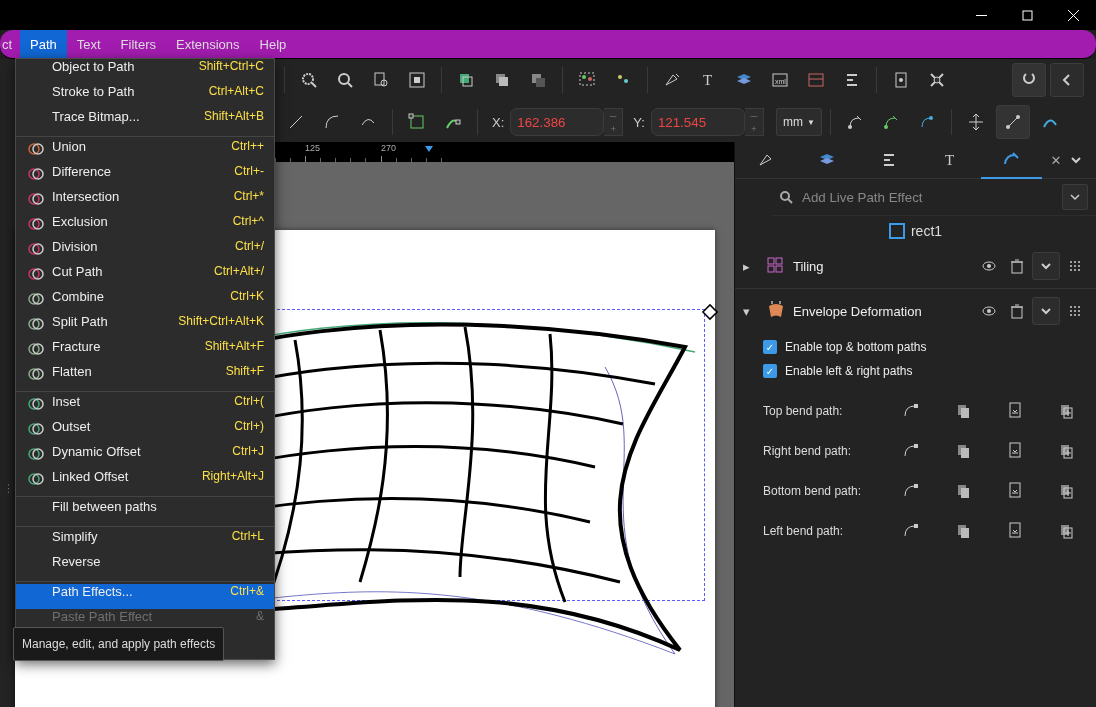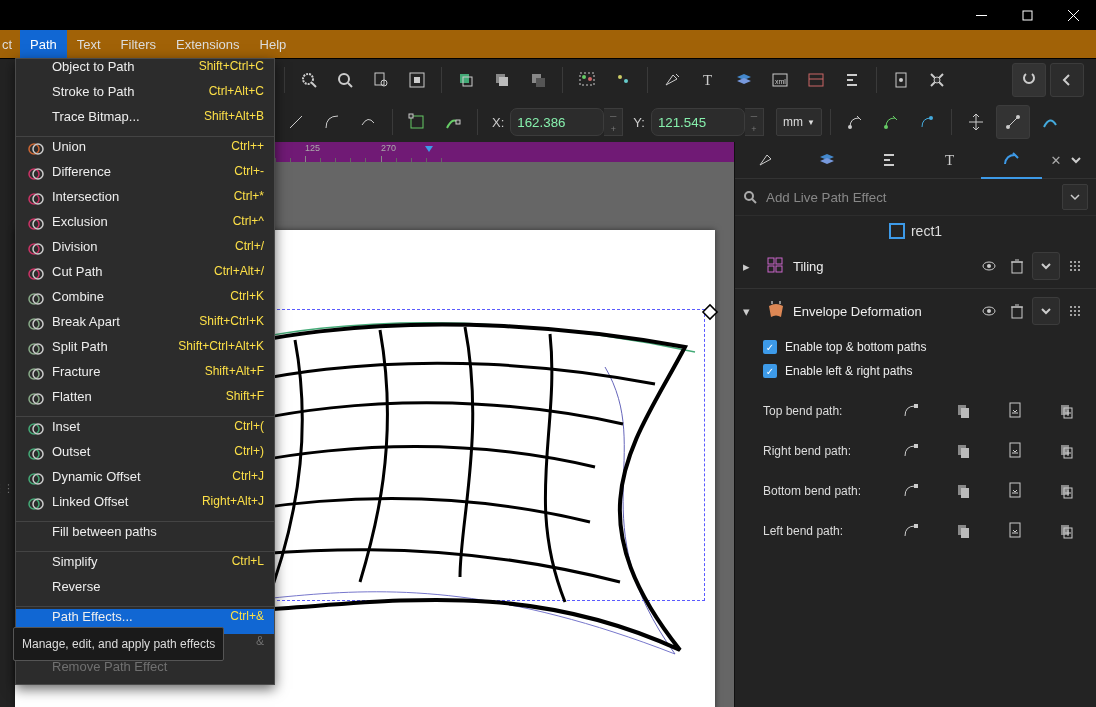--- a/index.html
+++ b/index.html
@@ -1,33 +1,33 @@
 <!DOCTYPE html>
 <html><head>
 <meta charset="utf-8">
 <style>
   html,body{margin:0;padding:0;width:1096px;height:707px;background:#1e1e1e;font-family:"Segoe UI",Arial,sans-serif;font-size:13px;color:#eaeaea;overflow:hidden;}
   
   .titlebar{height:30px;background:#000;display:flex;justify-content:flex-end;align-items:center;}
   .titlebar .btn{width:46px;height:30px;display:flex;align-items:center;justify-content:center;color:#fff;}
   .titlebar .btn svg{width:11px;height:11px;}
   
-  .menubar{height:28px;background:#a16207;border-bottom:1px solid #000;display:flex;align-items:stretch;font-size:13px;}
+  .menubar{height:28px;background:#a21caf;border-bottom:1px solid #000;display:flex;align-items:stretch;font-size:13px;border-radius:13px;}
   .menubar .m{padding:0 10px;display:flex;align-items:center;color:#ddd;}
   .menubar .m.active{background:#1167d3;color:#fff;}
   .menubar .m.cut{color:#ddd;width:16px;padding:0 2px;}
   
   .toolbar{height:42px;background:#232323;display:flex;align-items:center;gap:4px;padding-left:280px;}
   .toolbar2{height:42px;background:#232323;display:flex;align-items:center;gap:4px;padding-left:280px;border-bottom:1px solid #2d2d2d;}
   .tBtn{width:32px;height:32px;display:flex;align-items:center;justify-content:center;color:#cfcfcf;border-radius:3px;}
   .tBtn.sq{border:1px solid #3c3c3c;background:#2c2c2c;}
   .sep{width:1px;height:26px;background:#3a3a3a;margin:0 4px;}
   .coordBox{display:flex;align-items:center;height:28px;}
   .coordBox .lab{color:#ccc;margin:0 6px;}
-  .coordBox input{width:80px;height:26px;background:#2c2c2c;border:1px solid #3c3c3c;color:#86efac;padding:0 6px;border-radius:7px;}
+  .coordBox input{width:80px;height:26px;background:#2c2c2c;border:1px solid #3c3c3c;color:#ef4444;padding:0 6px;border-radius:7px;}
   .spin{width:18px;height:26px;display:flex;flex-direction:column;border:1px solid #3c3c3c;border-left:none;background:#2c2c2c;}
   .spin div{flex:1;display:flex;align-items:center;justify-content:center;color:#777;font-size:9px;}
   .unit{width:44px;height:26px;background:#2c2c2c;border:1px solid #3c3c3c;color:#ddd;display:flex;align-items:center;justify-content:center;gap:4px;border-radius:2px;margin-left:8px;font-size:12px;}
   
   .main{position:absolute;top:142px;bottom:0;left:0;right:0;display:flex;}
   .leftStrip{width:15px;background:#232323;}
   
   .dropdown{position:absolute;left:15px;top:58px;width:258px;background:#2c2c2c;border:1px solid #4a4a4a;box-shadow:0 4px 12px rgba(0,0,0,.6);z-index:50;}
   .dropdown .row{height:25px;display:flex;align-items:flex-start;padding:0 10px;}
   .dropdown .row.sel{background:#1167d3;}
@@ -35,34 +35,34 @@
   .dropdown .ico{width:20px;height:20px;margin-right:6px;display:flex;align-items:center;justify-content:center;}
   .dropdown .lab{flex:1;color:#eee;}
   .dropdown .row.dis .lab{color:#707070;}
   .dropdown .acc{color:#fde047;font-size:12px;}
   .dropdown .row.dis .acc{color:#707070;}
   .dropdown hr{border:none;border-top:1px solid #444;margin:2px 0;}
   
   .tooltip{position:absolute;left:13px;top:627px;background:#1a1a1a;border:1px solid #555;padding:9px 8px;color:#ddd;font-size:12px;z-index:60;border-radius:2px;}
   
   .canvasWrap{flex:1;position:relative;background:#666;}
-  .ruler-h{position:absolute;left:0;right:0;top:0;height:20px;background:#701a75;border-bottom:1px solid #444;}
+  .ruler-h{position:absolute;left:0;right:0;top:0;height:20px;background:#000000;border-bottom:1px solid #444;}
   .ruler-h .tick{position:absolute;top:0;font-size:9px;color:#aaa;padding-top:1px;}
   .ruler-h .tick::before{content:"";position:absolute;left:0;top:14px;width:1px;height:6px;background:#888;}
   .guideMark{position:absolute;top:4px;width:0;height:0;border:4px solid transparent;border-top:6px solid #3d9ae8;}
   .canvasBG{position:absolute;left:0;right:0;top:20px;bottom:0;background:#666;}
   .page{position:absolute;left:0px;top:68px;width:700px;height:600px;background:#fff;box-shadow:0 0 6px rgba(0,0,0,.5);}
   .sel-rect{position:absolute;border:1px dashed #5a5aff;}
   
   .rightPanel{width:361px;background:#232323;border-left:1px solid #111;display:flex;flex-direction:column;}
   .rp-tabs{height:36px;display:flex;align-items:center;border-bottom:1px solid #333;}
   .rp-tabs .tab{flex:1;display:flex;align-items:center;justify-content:center;color:#ccc;height:100%;}
   .rp-tabs .tab.active{border-bottom:2px solid #3d9ae8;color:#3d9ae8;}
   .rp-tabs .close{width:28px;color:#aaa;text-align:center;}
-  .rp-search{height:36px;display:flex;align-items:center;padding:0 8px;gap:6px;border-bottom:1px solid #2d2d2d;}
+  .rp-search{height:36px;display:flex;align-items:center;padding:0 8px;gap:6px;border-bottom:1px solid #2d2d2d;margin-left:36px;}
   .rp-search input{flex:1;background:transparent;border:none;color:#aaa;height:26px;}
   .rp-search input::placeholder{color:#888;}
   .rp-search .dd{width:24px;height:24px;border:1px solid #3c3c3c;background:#2c2c2c;display:flex;align-items:center;justify-content:center;color:#ccc;border-radius:2px;}
   .rp-obj{height:30px;display:flex;align-items:center;justify-content:center;gap:6px;color:#ddd;font-size:14px;}
   .rp-obj .sq{width:12px;height:12px;border:2px solid #3d9ae8;}
   .lpe-row{height:40px;display:flex;align-items:center;padding:0 8px;}
   .lpe-row .tw{width:16px;color:#ccc;}
   .lpe-row .ico{width:22px;height:22px;margin:0 6px;display:flex;align-items:center;justify-content:center;}
   .lpe-row .name{flex:1;color:#eee;}
   .lpe-row .act{width:26px;height:26px;display:flex;align-items:center;justify-content:center;color:#ccc;margin-left:2px;border-radius:3px;}
@@ -762,30 +762,20 @@
       <span class="lab">Combine</span>
       <span class="acc">Ctrl+K</span>
     </div>
     <div class="row">
       <span class="ico">
         <svg width="16" height="16">
           <circle cx="6" cy="8" r="5" fill="none" stroke="#8a8" stroke-width="1.5"></circle>
           <circle cx="10" cy="8" r="5" fill="none" stroke="#ccc" stroke-width="1.5"></circle>
         </svg>
       </span>
-      <span class="lab">Break Apart</span>
-      <span class="acc">Shift+Ctrl+K</span>
-    </div>
-    <div class="row">
-      <span class="ico">
-        <svg width="16" height="16">
-          <circle cx="6" cy="8" r="5" fill="none" stroke="#8a8" stroke-width="1.5"></circle>
-          <circle cx="10" cy="8" r="5" fill="none" stroke="#ccc" stroke-width="1.5"></circle>
-        </svg>
-      </span>
       <span class="lab">Split Path</span>
       <span class="acc">Shift+Ctrl+Alt+K</span>
     </div>
     <div class="row">
       <span class="ico">
         <svg width="16" height="16">
           <circle cx="6" cy="8" r="5" fill="none" stroke="#8a8" stroke-width="1.5"></circle>
           <circle cx="10" cy="8" r="5" fill="none" stroke="#ccc" stroke-width="1.5"></circle>
         </svg>
       </span>

